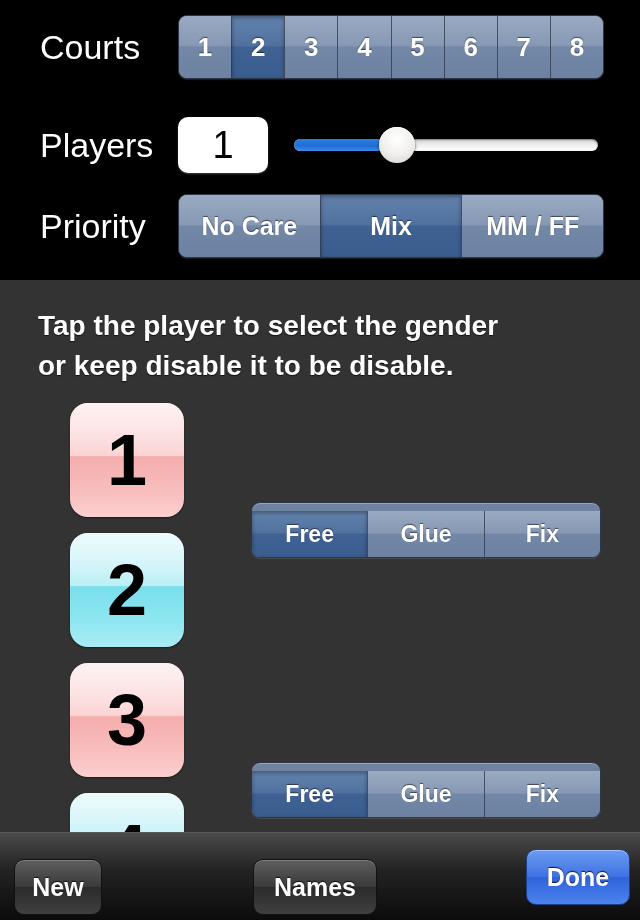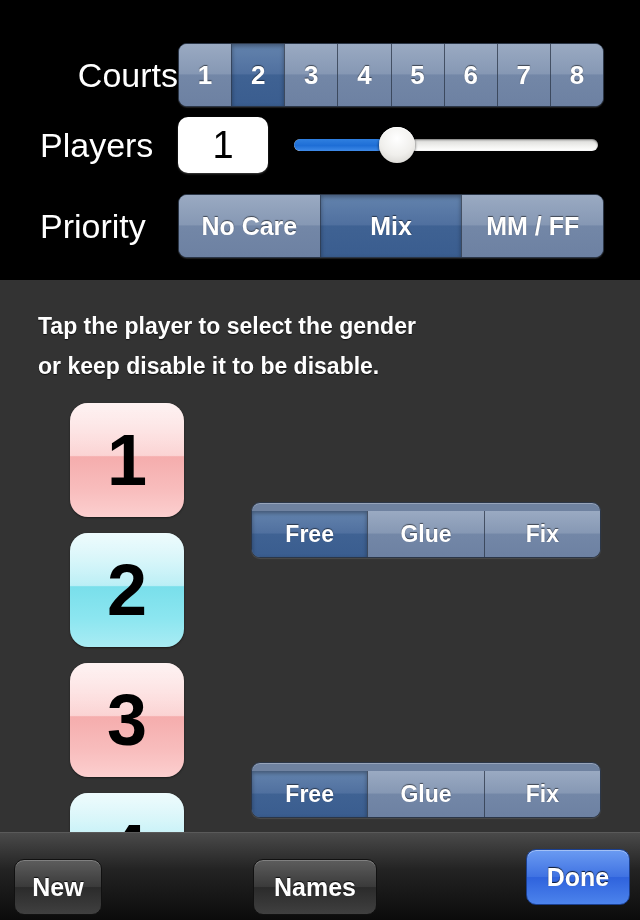--- a/index.html
+++ b/index.html
@@ -32,21 +32,21 @@
     background: #000000;
   }
 
   .row {
     position: absolute;
     left: 0;
     width: 640px;
     display: flex;
     align-items: center;
   }
-  .row-courts   { top: 40px;  height: 70px; text-align: right; }
+  .row-courts   { top: 12px;  height: 70px; }
   .row-players  { top: 112px; height: 66px; }
   .row-priority { top: 192px; height: 68px; }
 
   .row-label {
     width: 178px;
     padding-left: 40px;
     box-sizing: border-box;
     color: #ffffff;
     font-size: 34px;
     font-weight: 400;
@@ -166,21 +166,21 @@
     background: #333333;
     overflow: hidden;
   }
 
   .hint {
     position: absolute;
     left: 38px;
     top: 26px;
     width: 520px;
     color: #ffffff;
-    font-size: 23px;
+    font-size: 28px;
     font-weight: 700;
     line-height: 40px;
     text-shadow: 0 1px 1px rgba(0,0,0,.7);
   }
   .hint div { white-space: nowrap; }
 
   
   .players-col {
     position: absolute;
     left: 70px;

